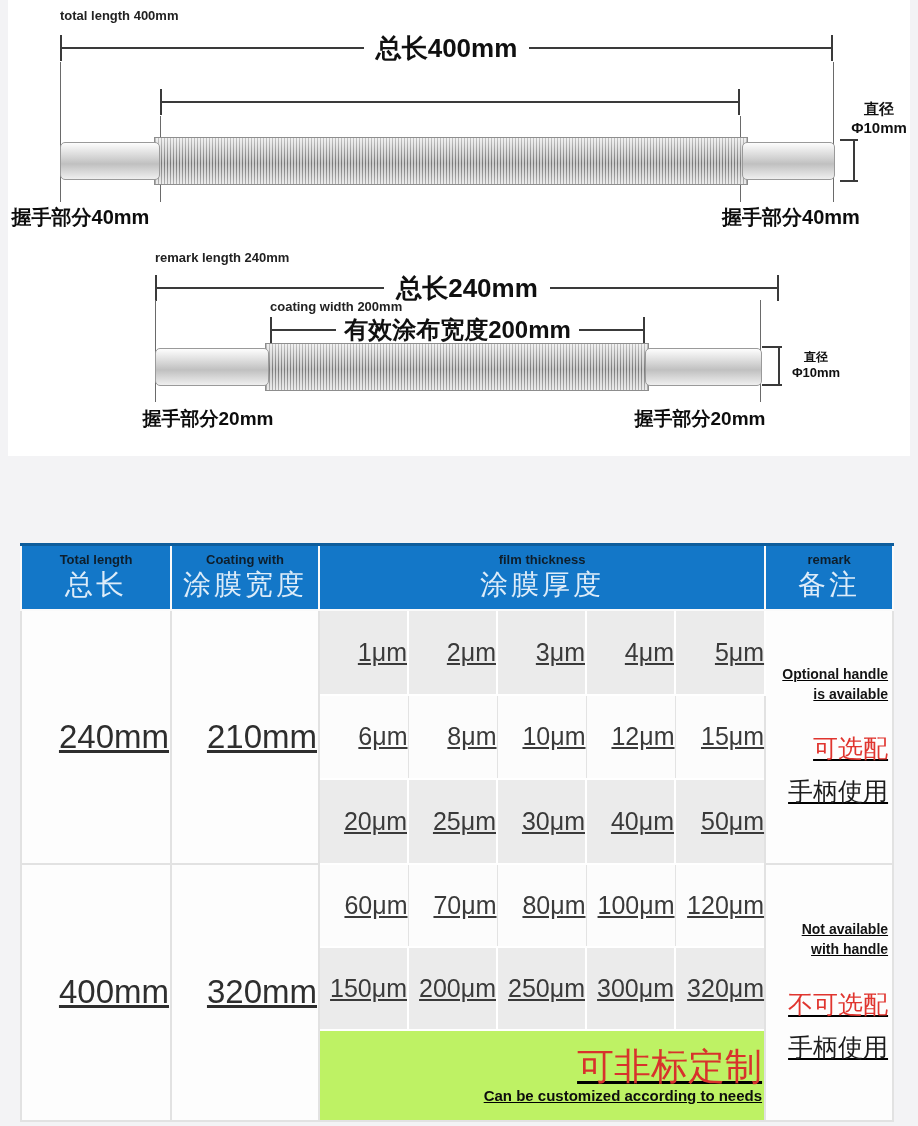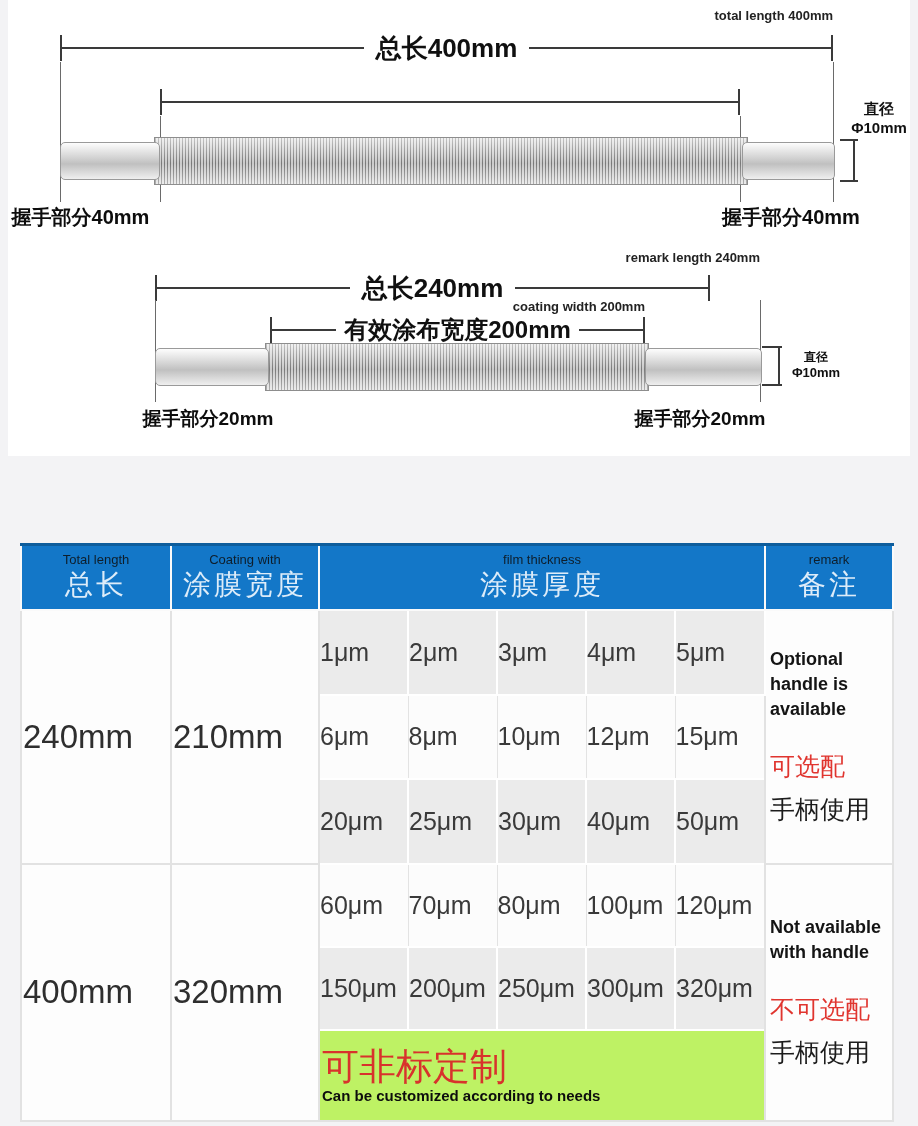--- a/index.html
+++ b/index.html
@@ -5,21 +5,21 @@
   html,body{margin:0;padding:0;}
   body{
     width:918px;height:1126px;position:relative;
     background:#f3f3f5;
     font-family:"Liberation Sans", sans-serif;
     overflow:hidden;
   }
   
   .panel{position:absolute;left:8px;top:0;width:902px;height:456px;background:#ffffff;}
   .abs{position:absolute;}
-  .en-label{font-size:13px;font-weight:bold;color:#222;text-align:right;}
+  .en-label{font-size:13px;font-weight:bold;color:#222;text-align:left;}
   .dim{position:absolute;display:flex;align-items:center;height:28px;}
   .dline{flex:1;height:2px;background:#3a3a3a;}
   .tick{width:2px;height:26px;background:#3a3a3a;}
   .dtext{padding:0 12px;font-size:26px;font-weight:bold;color:#101010;white-space:nowrap;}
   .vline{position:absolute;width:1px;background:#6a6a6a;}
   .handle{
     position:absolute;height:36px;border:1px solid #9a9a9a;border-radius:5px;
     background:linear-gradient(180deg,#fdfdfd 0%,#d6d6d6 38%,#c0c0c0 58%,#efefef 100%);
   }
   .coated{
@@ -38,28 +38,28 @@
 
   
   table.spec{
     position:absolute;left:20px;top:543px;width:872px;
     border-collapse:collapse;table-layout:fixed;background:#fdfdfd;
   }
   .spec th{
     background:#1377c8;border:2px solid #fafafa;border-top:3px solid #0e5d9c;
     padding:2px 0;vertical-align:middle;
   }
-  .spec th .en{display:block;font-size:13px;font-weight:normal;color:#0e1e2b;line-height:1.1;}
+  .spec th .en{display:block;font-size:13px;font-weight:bold;color:#0e1e2b;line-height:1.1;}
   .spec th .zh{display:block;font-size:28px;font-weight:normal;color:#ddecf9;letter-spacing:3px;line-height:1.2;}
-  .spec td{vertical-align:middle;text-align:left;}
+  .spec td{vertical-align:middle;text-align:right;text-decoration:underline;}
   td.big{font-size:33px;color:#2e2e2e;background:#fdfdfd;border:2px solid #e2e2e2;}
   td.thk{font-size:25px;color:#3a3a3a;border:2px solid #ffffff;background:#ebebeb;padding:0;}
   td.thk.w{background:#fcfcfc;border:1px solid #e3e3e3;}
   td.remark{background:#fdfdfd;border:2px solid #e2e2e2;padding:6px 4px;}
-  .r-en{font-size:18px;font-weight:bold;color:#141414;line-height:1.4;}
+  .r-en{font-size:14px;font-weight:bold;color:#141414;line-height:1.4;}
   .r-red{font-size:25px;color:#e0352f;margin-top:28px;}
   .r-zh{font-size:25px;color:#1c1c1c;margin-top:10px;}
   td.custom{background:#bef264;border:2px solid #e2e2e2;padding:4px 2px;margin-left:36px;}
   .c-red{font-size:37px;color:#d8322c;line-height:1.15;}
   .c-en{font-size:15px;font-weight:bold;color:#0d0d0d;margin-top:-2px;}
 </style>
 </head>
 <body>
 
 <div class="panel">
@@ -97,21 +97,21 @@
   <div class="dia-block" style="left:840px;top:100px;width:62px;">
     <span class="l1">直径</span>
     <span class="l2">Φ10mm</span>
   </div>
 
   <div class="grip-label" style="left:0px;top:204px;width:145px;">握手部分40mm</div>
   <div class="grip-label" style="left:697px;top:204px;width:172px;">握手部分40mm</div>
 
   <div class="abs en-label" style="left:147px;top:250px;width:605px;">remark length 240mm</div>
 
-  <div class="dim" style="left:147px;top:274px;width:555px;">
+  <div class="dim" style="left:147px;top:274px;width:624px;">
     <span class="tick"></span>
     <span class="dline"></span>
     <span class="dtext">总长240mm</span>
     <span class="dline"></span>
     <span class="tick"></span>
   </div>
 
   <div class="abs en-label" style="left:262px;top:299px;width:375px;">coating width 200mm</div>
 
   <div class="dim" style="left:262px;top:316px;width:375px;">

